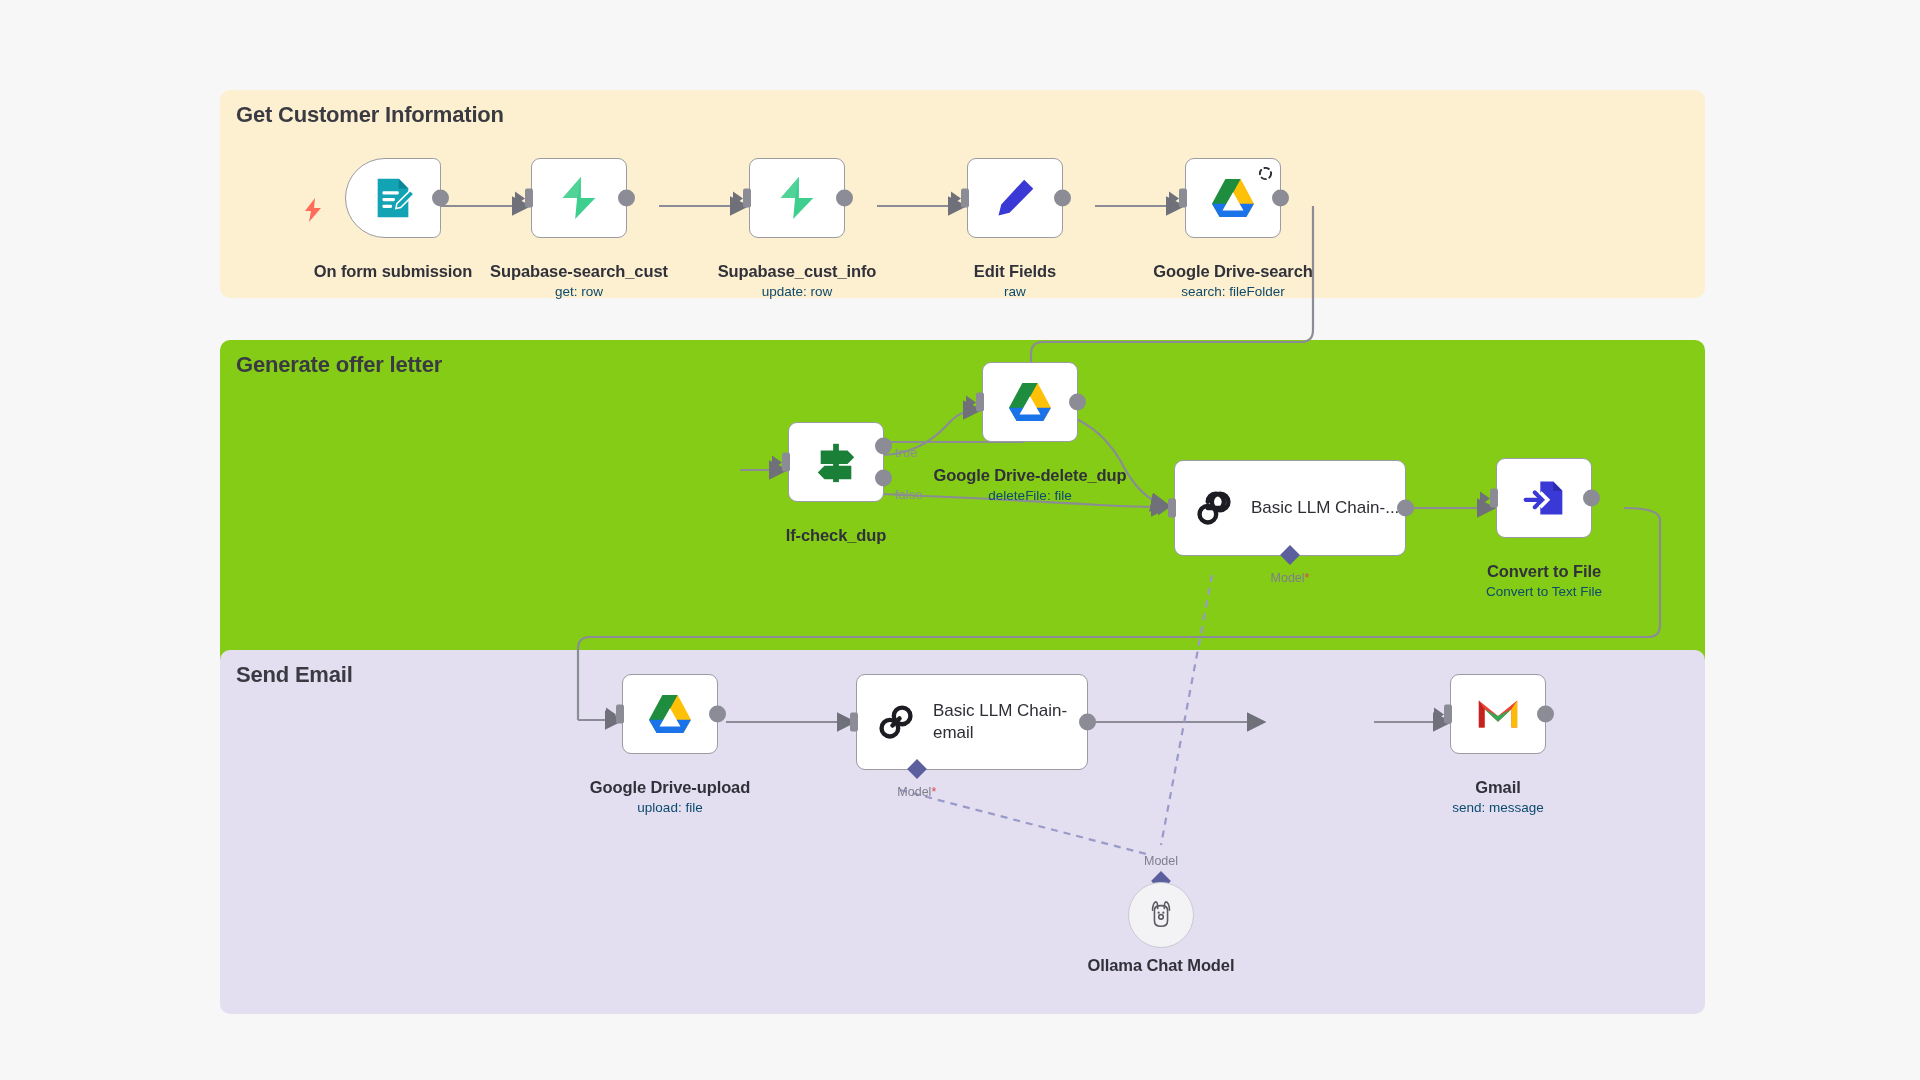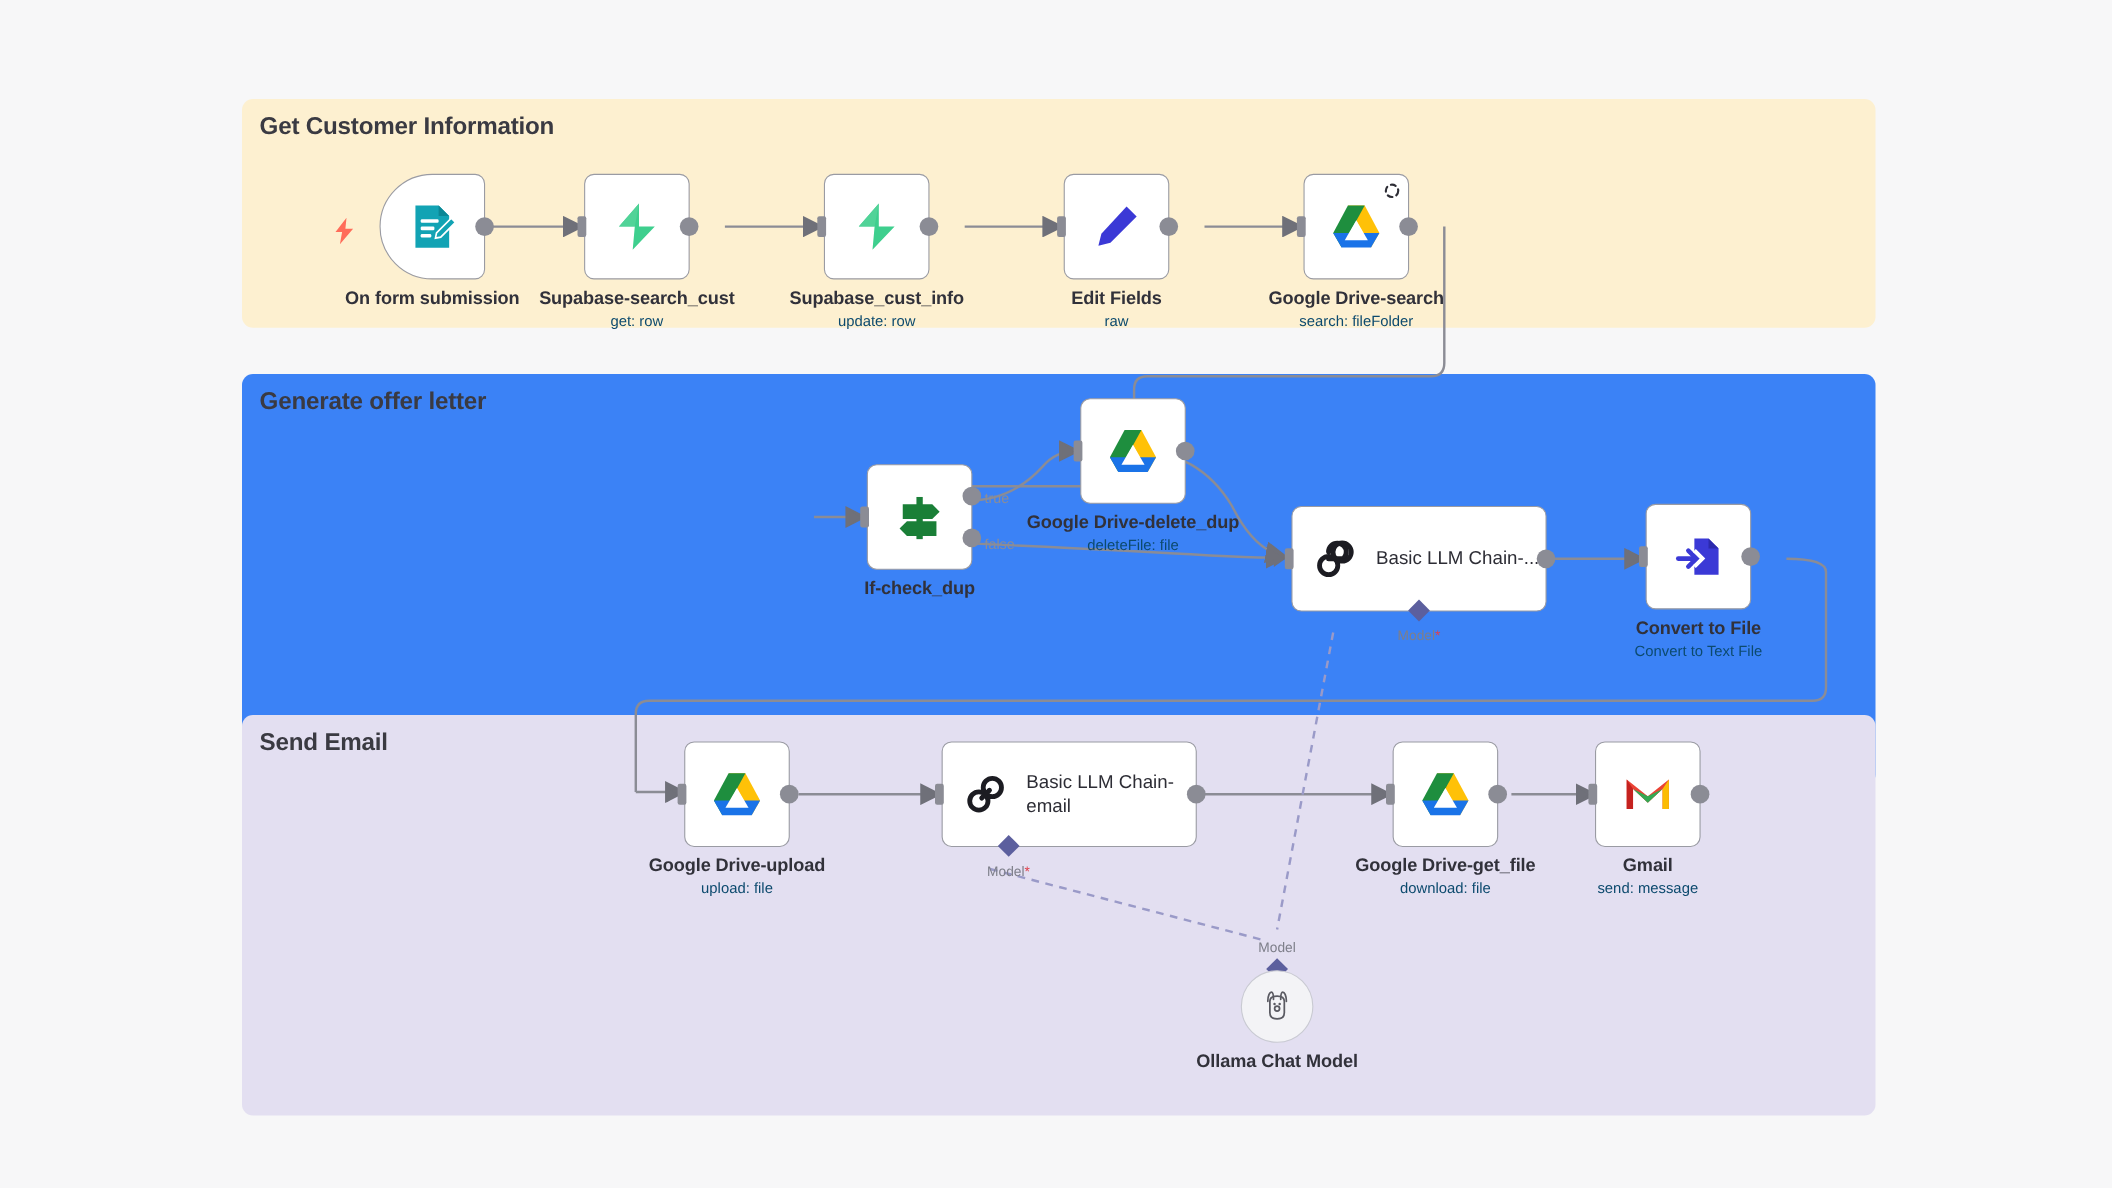--- a/index.html
+++ b/index.html
@@ -13,33 +13,33 @@
   #canvas { position: relative; width: 1920px; height: 1080px; }
 
   
   .group { position: absolute; border-radius: 10px; }
   .group-title {
     position: absolute; left: 16px; top: 12px;
     font-size: 22px; font-weight: 700; color: #3a3a42;
     letter-spacing: -0.2px;
   }
   #grp-customer { left: 220px; top: 90px; width: 1485px; height: 208px; background: #fdf0d0; }
-  #grp-offer    { left: 220px; top: 340px; width: 1485px; height: 374px; background: #3b82f6; }
+  #grp-offer    { left: 220px; top: 340px; width: 1485px; height: 374px; background: #84cc16; }
   #grp-email    { left: 220px; top: 650px; width: 1485px; height: 364px; background: #e3dff1; }
 
   
   #wires { position: absolute; left: 0; top: 0; width: 1920px; height: 1080px; pointer-events: none; }
 
   
   .node { position: absolute; }
   .node-box {
     background: #fff;
     border: 1.6px solid #9a9ba3;
     border-radius: 9px;
-    width: 96px; height: 96px;
+    width: 96px; height: 80px;
     display: flex; align-items: center; justify-content: center;
     position: relative;
   }
   .node-box.trigger { border-top-left-radius: 48px; border-bottom-left-radius: 48px; }
   .node-box.wide {
     width: 232px; height: 96px;
     justify-content: flex-start; padding-left: 18px; gap: 16px;
   }
   .node-box.round { width: 66px; height: 66px; border-radius: 50%; background: #f3f3f6; border-color: #c9cad2; }
   .node-title-inline {
@@ -355,38 +355,20 @@
         </svg>
       </span>
       <div class="node-title-inline">Basic LLM Chain-email</div>
       <div class="port-in"></div>
       <div class="port-out"></div>
       <div class="ai-port" style="bottom:-7px; left:26%;"></div>
       <div class="ai-label" style="bottom:-30px; left:26%;"><span>Model</span><span class="req">*</span></div>
     </div>
   </div>
 
-  <div class="node" style="left:1266px; top:674px;">
-    <div class="node-box">
-      <span>
-        <svg width="46" height="42" viewBox="0 0 48 44">
-          <path d="M16 2 L32 2 L46 28 L38 42 Z" fill="#ffc107"></path>
-          <path d="M16 2 L2 28 L10 42 L32 2 Z" fill="#1e8e3e"></path>
-          <path d="M2 28 L10 42 L38 42 L46 28 Z" fill="#1a73e8"></path>
-          <path d="M24 16 L13 35 L35 35 Z" fill="#fff"></path>
-        </svg>
-      </span>
-      <div class="port-in"></div>
-      <div class="port-out"></div>
-    </div>
-    <div class="caption">
-      <div class="nm">Google Drive-get_file</div>
-      <div class="sub">download: file</div>
-    </div>
-  </div>
 
   <div class="node" style="left:1450px; top:674px;">
     <div class="node-box">
       <span>
         <svg width="46" height="36" viewBox="0 0 48 36">
           <path d="M4 4 L24 20 L44 4 v28 h-6 V13 L24 26 L10 13 v19 H4 Z" fill="#ea4335"></path>
           <path d="M4 4 v28 h6 V13 Z" fill="#c5221f"></path>
           <path d="M38 13 v19 h6 V4 Z" fill="#fbbc04"></path>
           <path d="M10 13 L24 26 L38 13 L24 20 Z" fill="#34a853"></path>
           <path d="M4 4 L24 20 L44 4 v5 L24 25 L4 9 Z" fill="#4285f4" opacity="0.0"></path>

